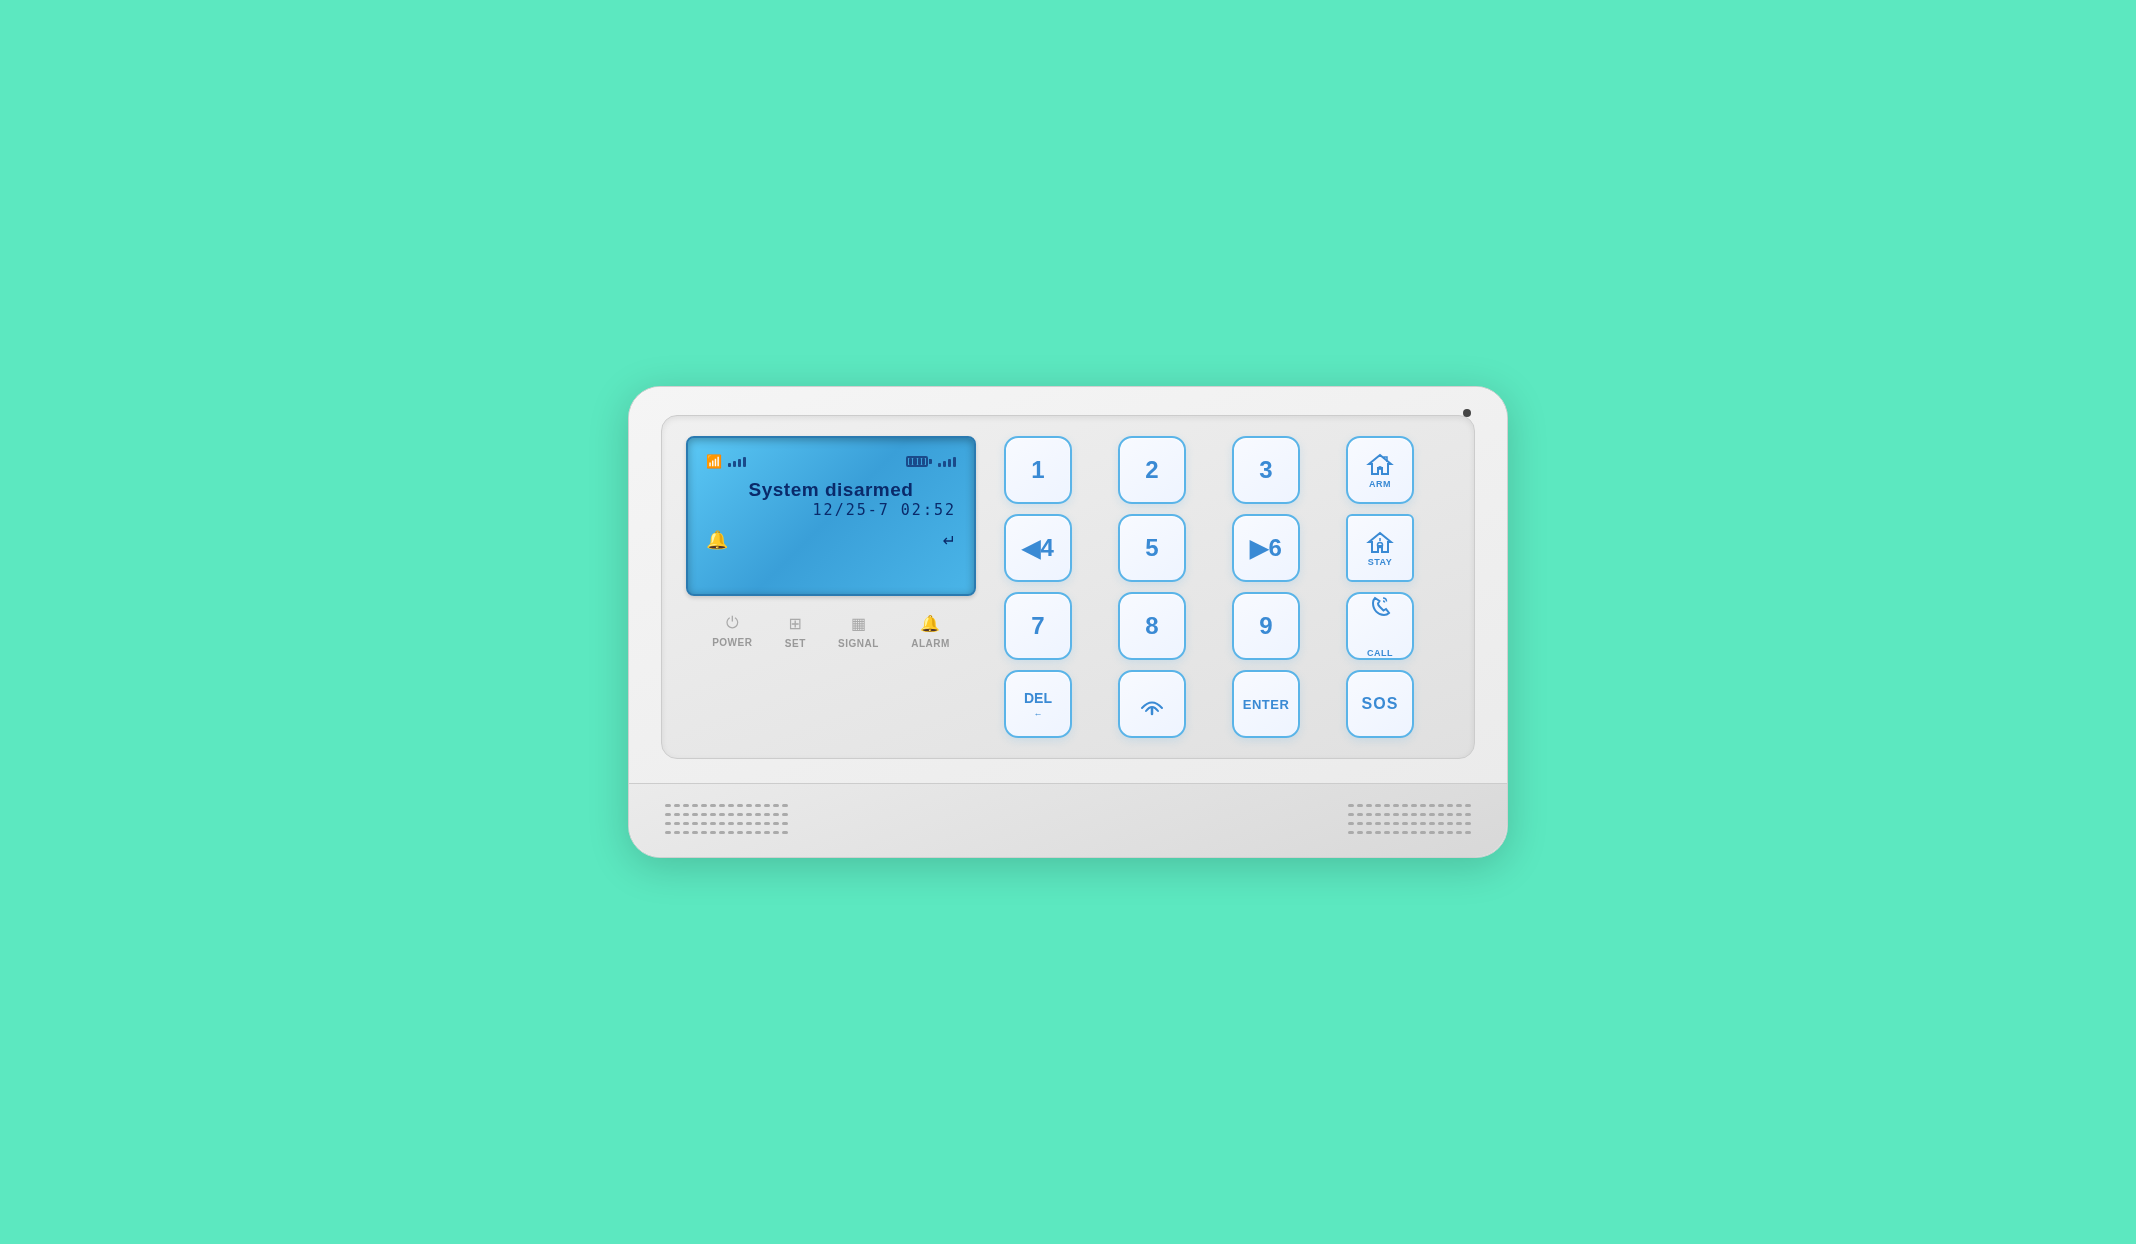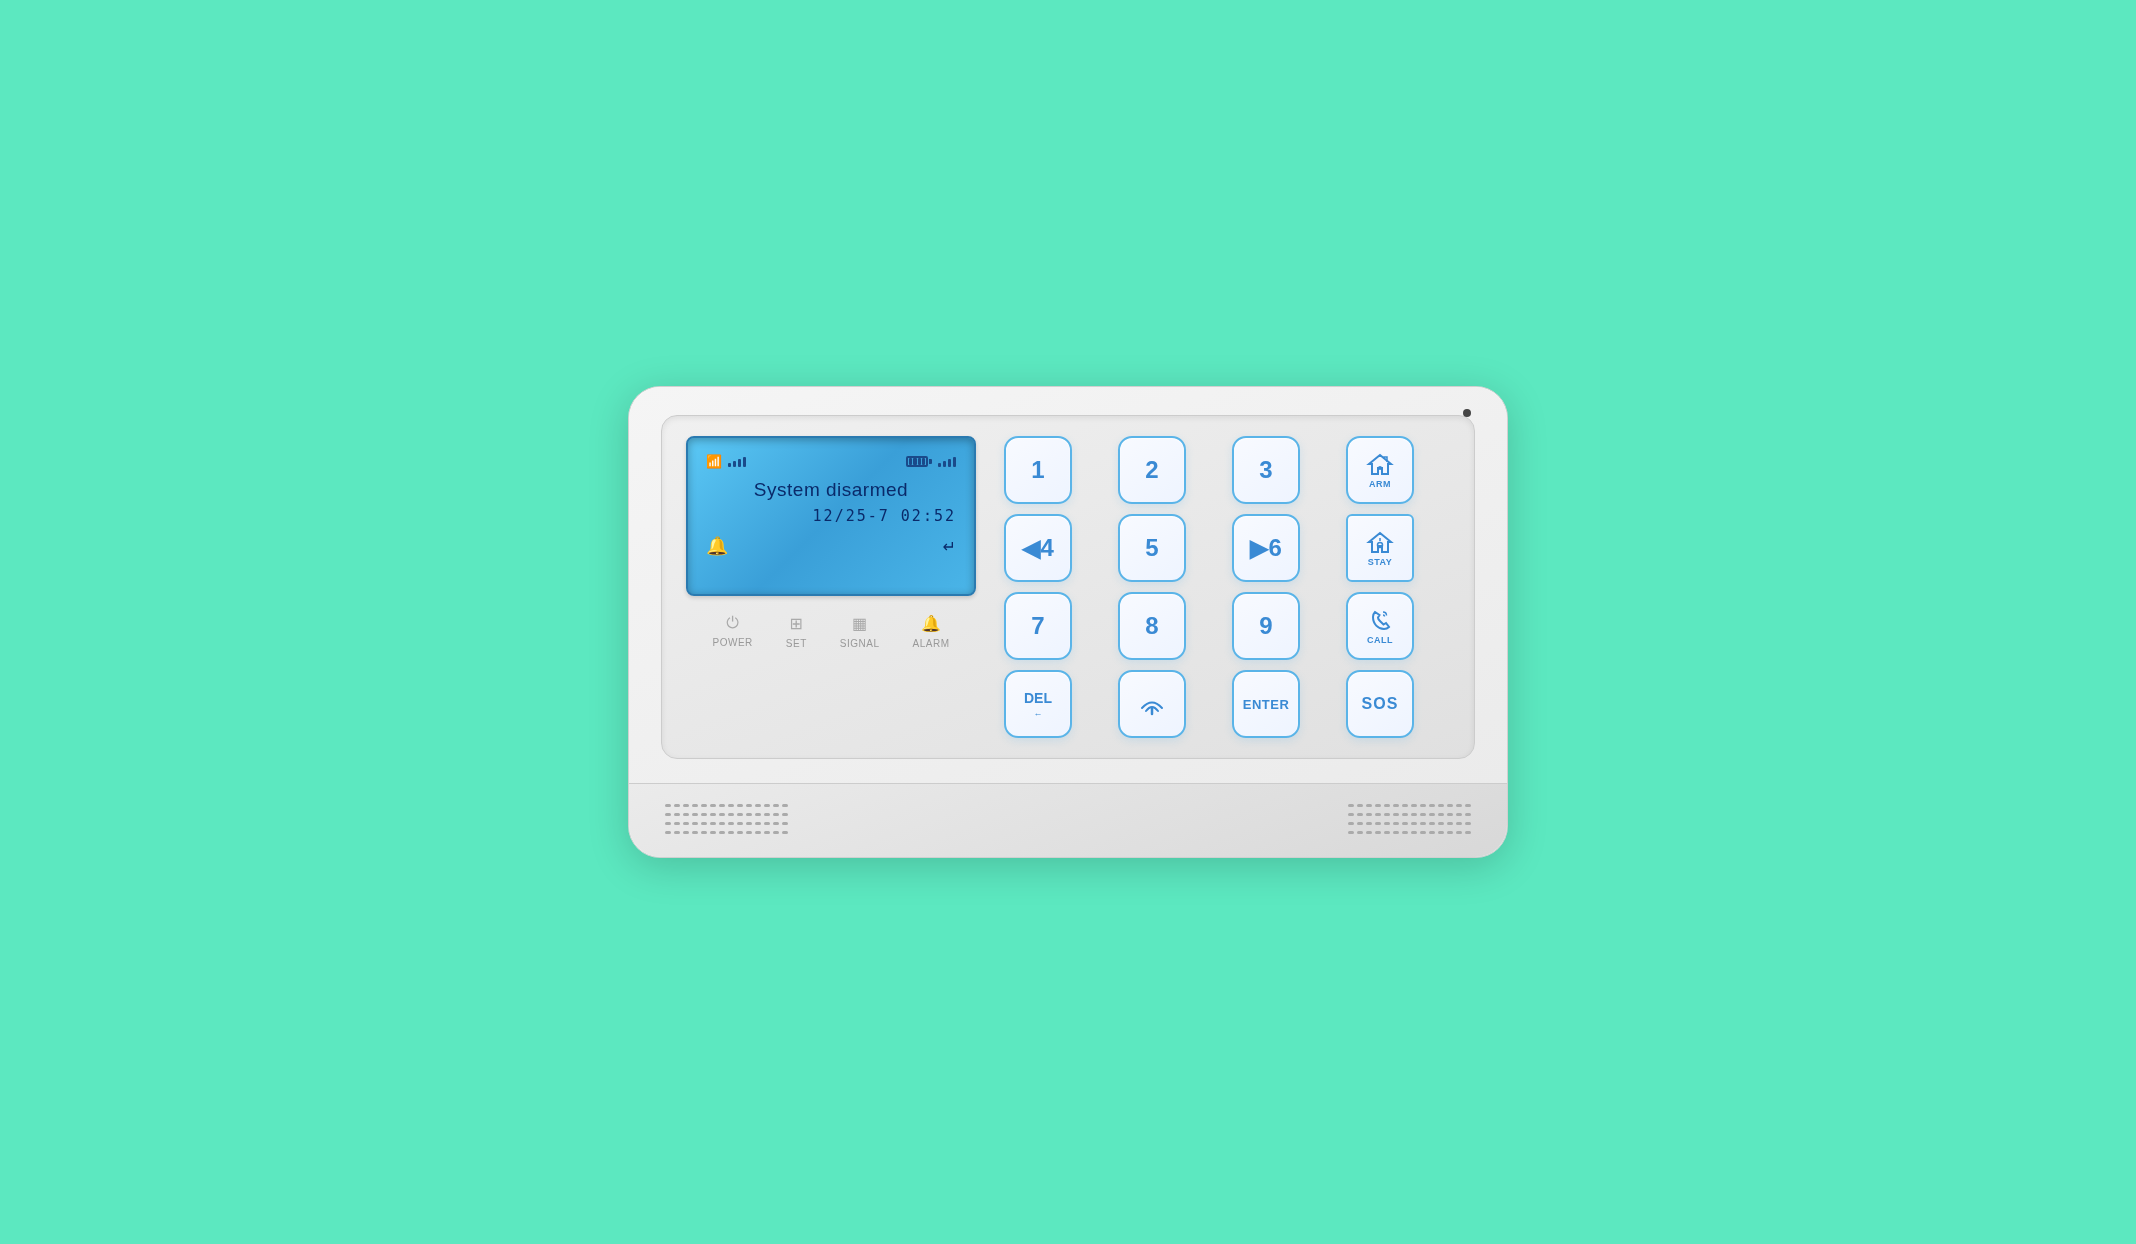--- a/index.html
+++ b/index.html
@@ -135,23 +135,22 @@
     .battery-tip {
       width: 3px;
       height: 5px;
       background: #1a4a8a;
       border-radius: 0 1px 1px 0;
     }
 
     .lcd-status {
       color: #0a2a6a;
       font-size: 19px;
-      font-weight: normal;
+      font-weight: bold;
       text-align: center;
-      margin-bottom: 6px;
       letter-spacing: 0.5px;
     }
 
     .lcd-datetime {
       color: #0a2a6a;
       font-size: 15px;
       text-align: right;
       letter-spacing: 2px;
       margin-bottom: 10px;
       font-family: monospace;
@@ -190,21 +189,21 @@
 
     .indicator-icon {
       color: #aaa;
       font-size: 16px;
     }
 
     .indicator-label {
       color: #999;
       font-size: 10px;
       letter-spacing: 0.5px;
-      font-weight: 400;
+      font-weight: 700;
     }
 
     
     .keypad-section {
       flex: 1;
       display: grid;
       grid-template-columns: repeat(4, 1fr);
       gap: 10px;
     }
 
@@ -379,21 +378,21 @@
 
         <button class="key-btn">
           <span>7</span>
         </button>
         <button class="key-btn">
           <span>8</span>
         </button>
         <button class="key-btn">
           <span>9</span>
         </button>
-        <button class="key-btn" style="font-size:20px;">
+        <button class="key-btn" style="font-size:20px;justify-content:space-between;">
           <svg width="26" height="26" viewBox="0 0 26 26" fill="none">
             <path d="M8 4C8 4 6 6 6 9c0 7 5 12 11 12 3 0 5-2 5-2l-3-4-2.5 1.5S14 14 12.5 12.5 11 9.5 11 9.5L12.5 7 8 4z" stroke="#3a8ad4" stroke-width="2" fill="none"></path>
             <path d="M16 4c2 0 3.5 1.5 3.5 3.5" stroke="#3a8ad4" stroke-width="1.5" fill="none"></path>
             <path d="M16 7c.8 0 1.5.7 1.5 1.5" stroke="#3a8ad4" stroke-width="1.5" fill="none"></path>
           </svg>
           <span class="key-label">CALL</span>
         </button>
 
         <button class="key-btn" style="font-size:14px; font-weight:800;">
           <span>DEL</span>

